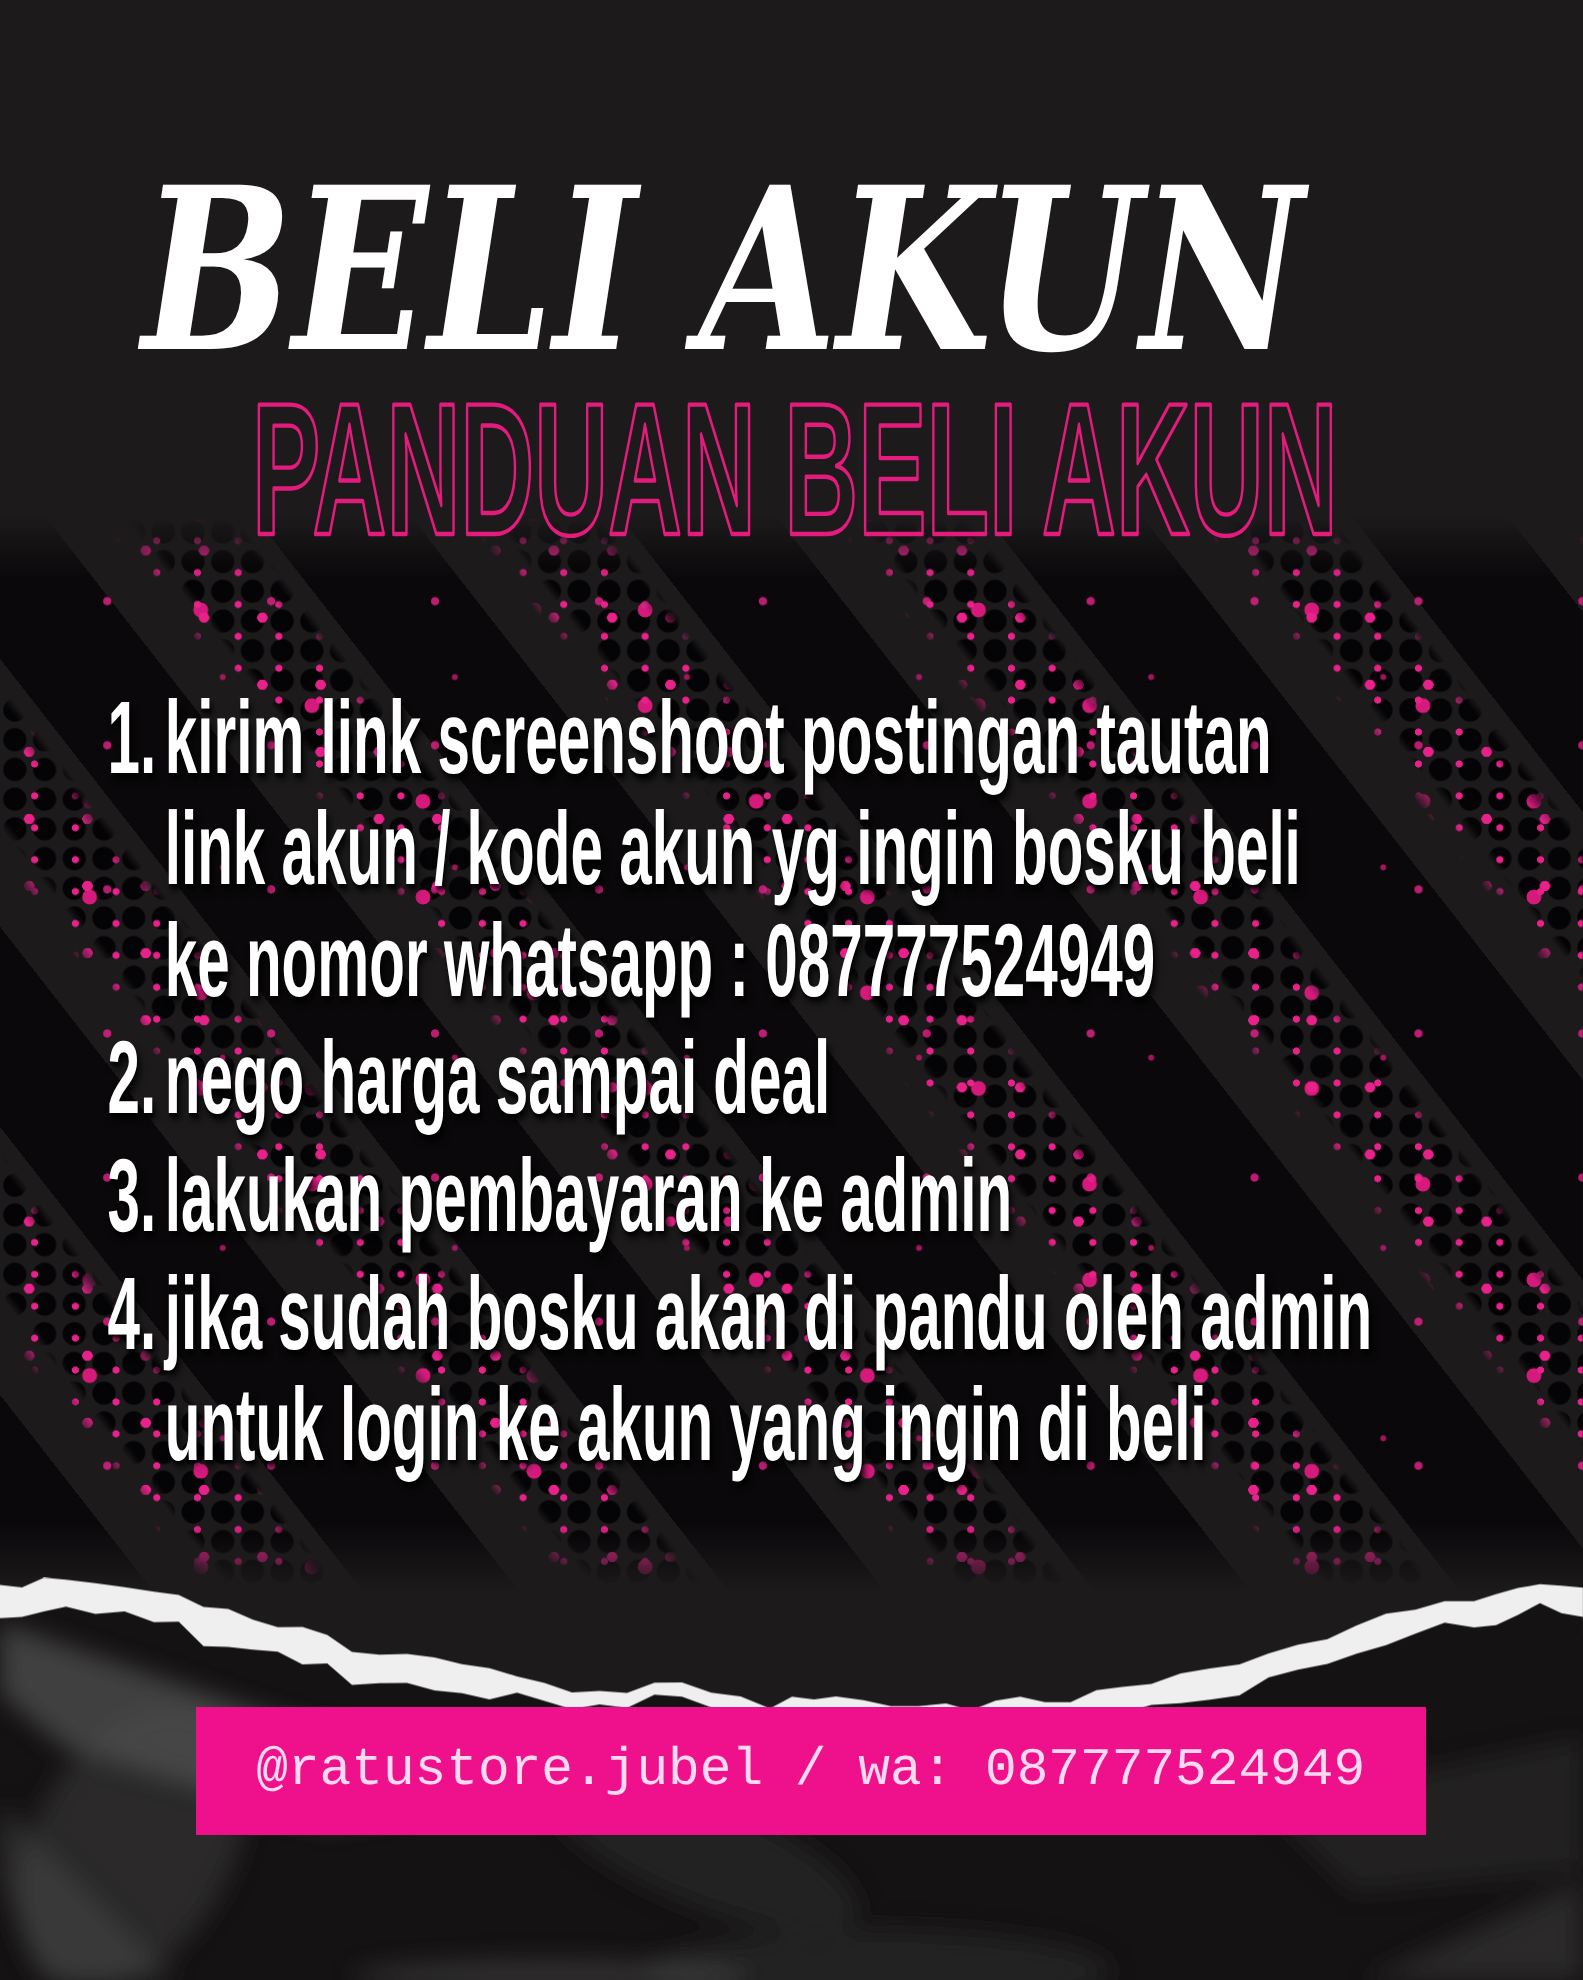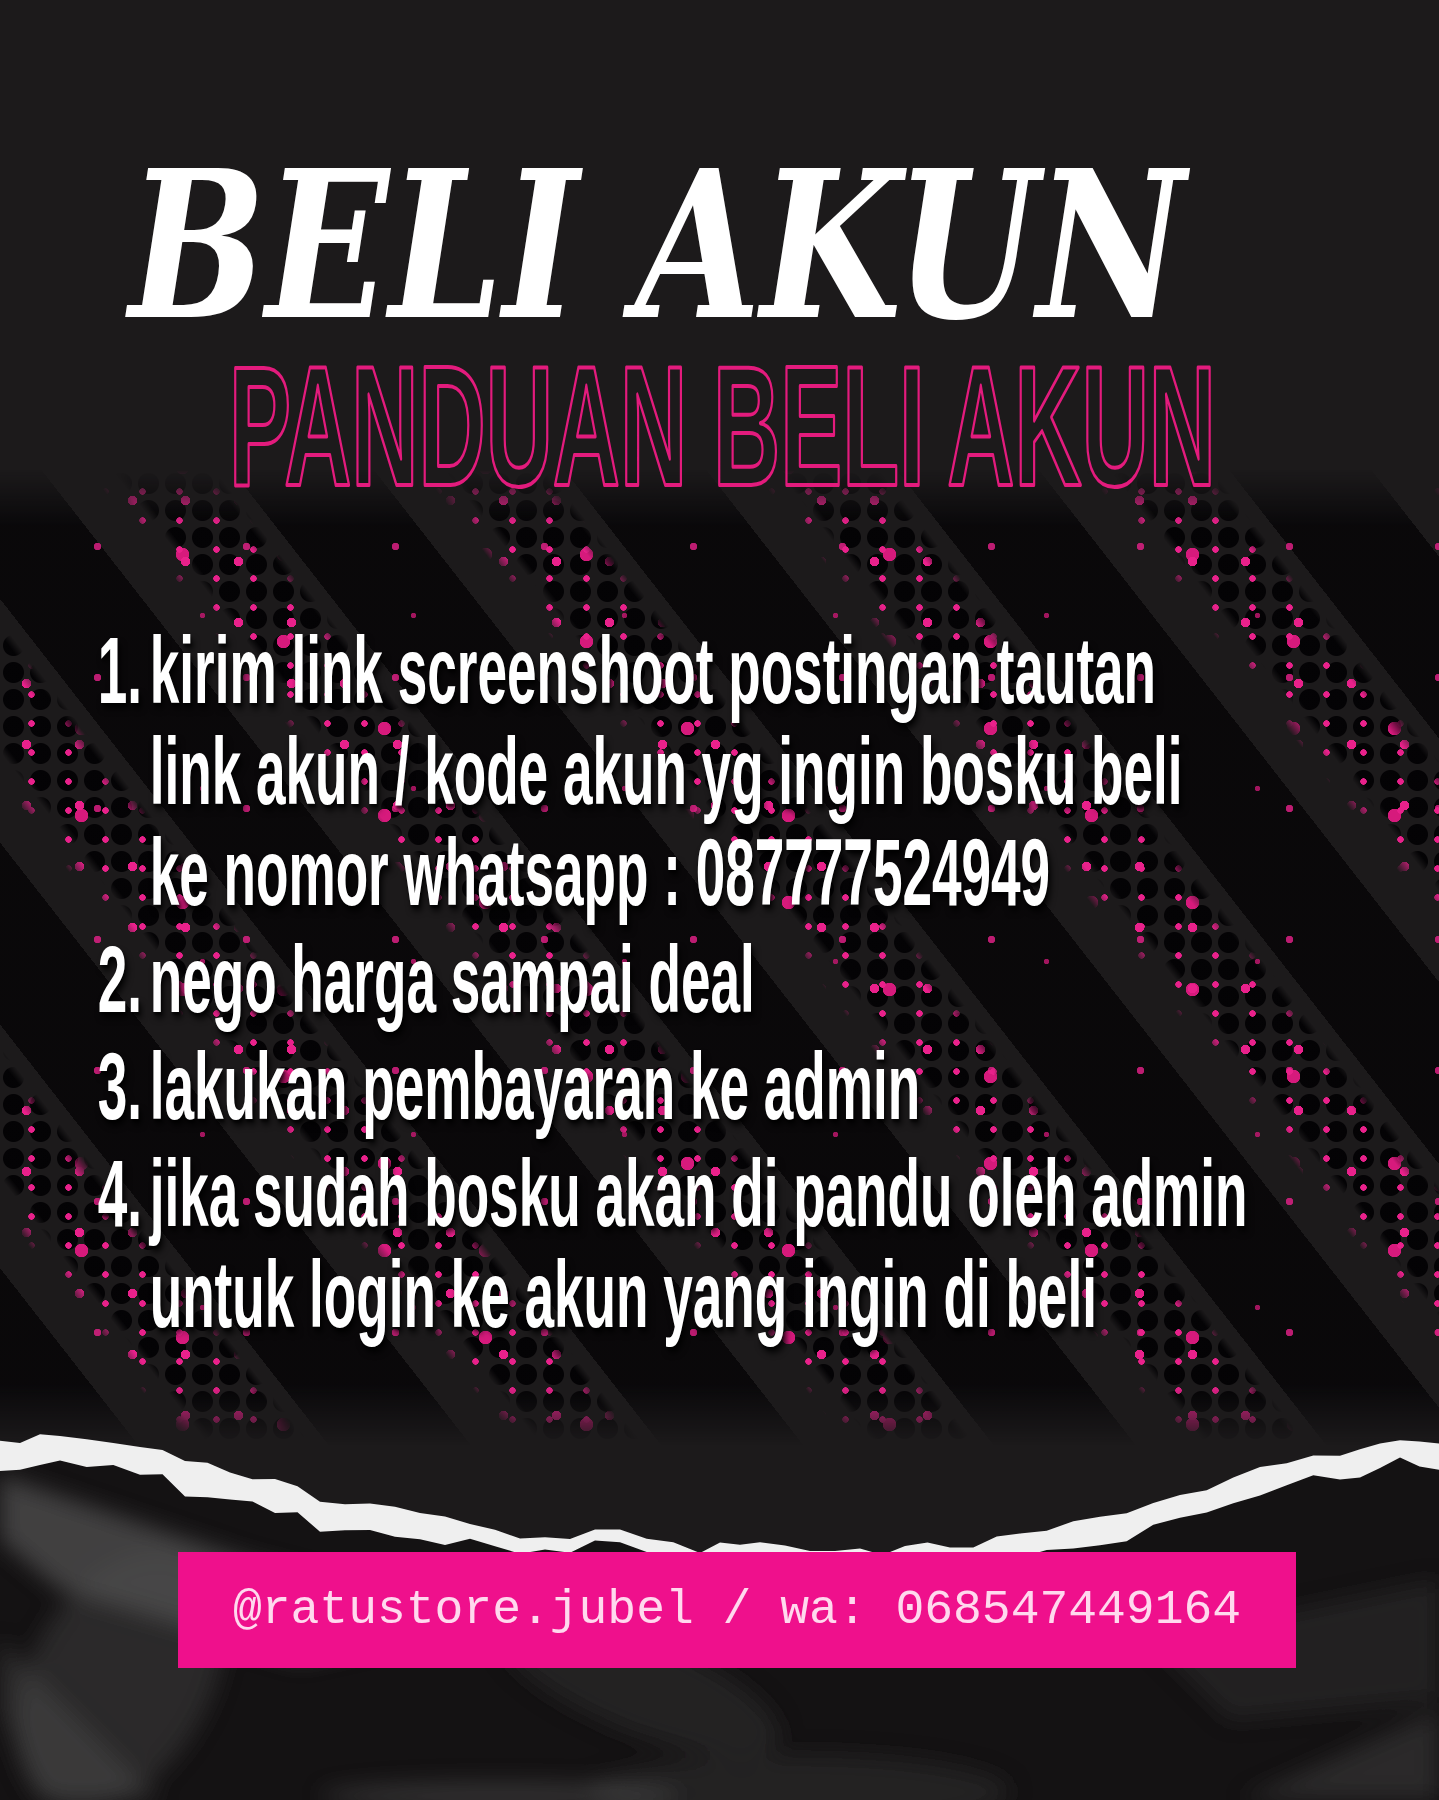--- a/index.html
+++ b/index.html
@@ -147,14 +147,14 @@
     <path d="M1150 260 L1439 200 L1439 320 L1230 340 Z" fill="#3a383a" opacity="0.4"></path>
     <path d="M1240 420 L1439 330 L1439 420 Z" fill="#555555" opacity="0.35"></path>
     <ellipse cx="800" cy="412" rx="210" ry="38" fill="#333333" opacity="0.5"></ellipse>
     <ellipse cx="500" cy="416" rx="180" ry="14" fill="#777777" opacity="0.3"></ellipse>
     <ellipse cx="120" cy="300" rx="90" ry="140" fill="#565656" opacity="0.35" transform="rotate(30 120 300)"></ellipse>
   </g>
   <path id="ribbon" fill="#efefef" d="M0.0 60.8 L20.0 63.0 L40.0 54.3 L60.0 56.0 L86.7 59.2 L113.3 62.9 L140.0 67.0 L162.5 70.0 L185.0 80.9 L207.5 82.7 L230.0 92.5 L252.5 99.3 L275.0 98.9 L297.5 106.3 L320.0 121.7 L345.0 124.2 L370.0 123.5 L395.0 126.8 L420.0 132.9 L445.0 136.4 L470.0 143.9 L495.0 149.8 L520.0 158.5 L545.0 157.2 L570.0 159.1 L595.0 149.6 L620.0 149.5 L646.7 158.8 L673.3 162.2 L700.0 173.1 L720.0 162.5 L740.0 164.8 L760.0 162.2 L785.0 165.6 L810.0 171.0 L835.0 171.0 L860.0 168.6 L882.5 175.0 L905.0 166.1 L927.5 162.5 L950.0 167.5 L973.3 167.4 L996.7 156.4 L1020.0 153.6 L1046.7 150.8 L1073.3 141.2 L1100.0 136.7 L1126.7 133.2 L1153.3 123.0 L1180.0 115.1 L1206.7 110.2 L1233.3 97.6 L1260.0 87.0 L1286.7 83.3 L1313.3 75.6 L1340.0 75.7 L1360.0 69.3 L1380.0 63.5 L1400.0 60.2 L1419.5 61.4 L1439.0 63.4 L1439.0 89.8 L1419.5 86.4 L1400.0 77.5 L1380.0 88.0 L1360.0 97.5 L1340.0 99.4 L1313.3 95.2 L1286.7 105.2 L1260.0 115.5 L1233.3 123.3 L1206.7 132.6 L1180.0 137.8 L1153.3 144.8 L1126.7 161.2 L1100.0 165.2 L1073.3 168.4 L1046.7 170.0 L1020.0 177.8 L996.7 177.3 L973.3 179.2 L950.0 178.7 L927.5 174.5 L905.0 175.7 L882.5 184.5 L860.0 178.7 L835.0 181.6 L810.0 185.6 L785.0 174.2 L760.0 172.2 L740.0 173.4 L720.0 174.9 L700.0 186.3 L673.3 177.4 L646.7 172.1 L620.0 162.3 L595.0 160.5 L570.0 172.7 L545.0 169.5 L520.0 173.7 L495.0 166.2 L470.0 158.8 L445.0 164.9 L420.0 159.3 L395.0 156.7 L370.0 149.9 L345.0 150.2 L320.0 151.7 L297.5 132.2 L275.0 133.0 L252.5 121.5 L230.0 119.6 L207.5 117.2 L185.0 116.5 L162.5 94.2 L140.0 94.7 L113.3 84.9 L86.7 87.1 L60.0 80.6 L40.0 85.0 L20.0 89.8 L0.0 91.0 Z"></path>
 </svg>
 
 <div class="banner" style="background: rgb(239, 16, 140);">
-  <span style="color: rgb(255, 217, 238);">@ratustore.jubel / wa: 068547449164</span>
+  <span style="color: rgb(255, 217, 238);">@ratustore.jubel / wa: 087777524949</span>
 </div>
 
 </body></html>

